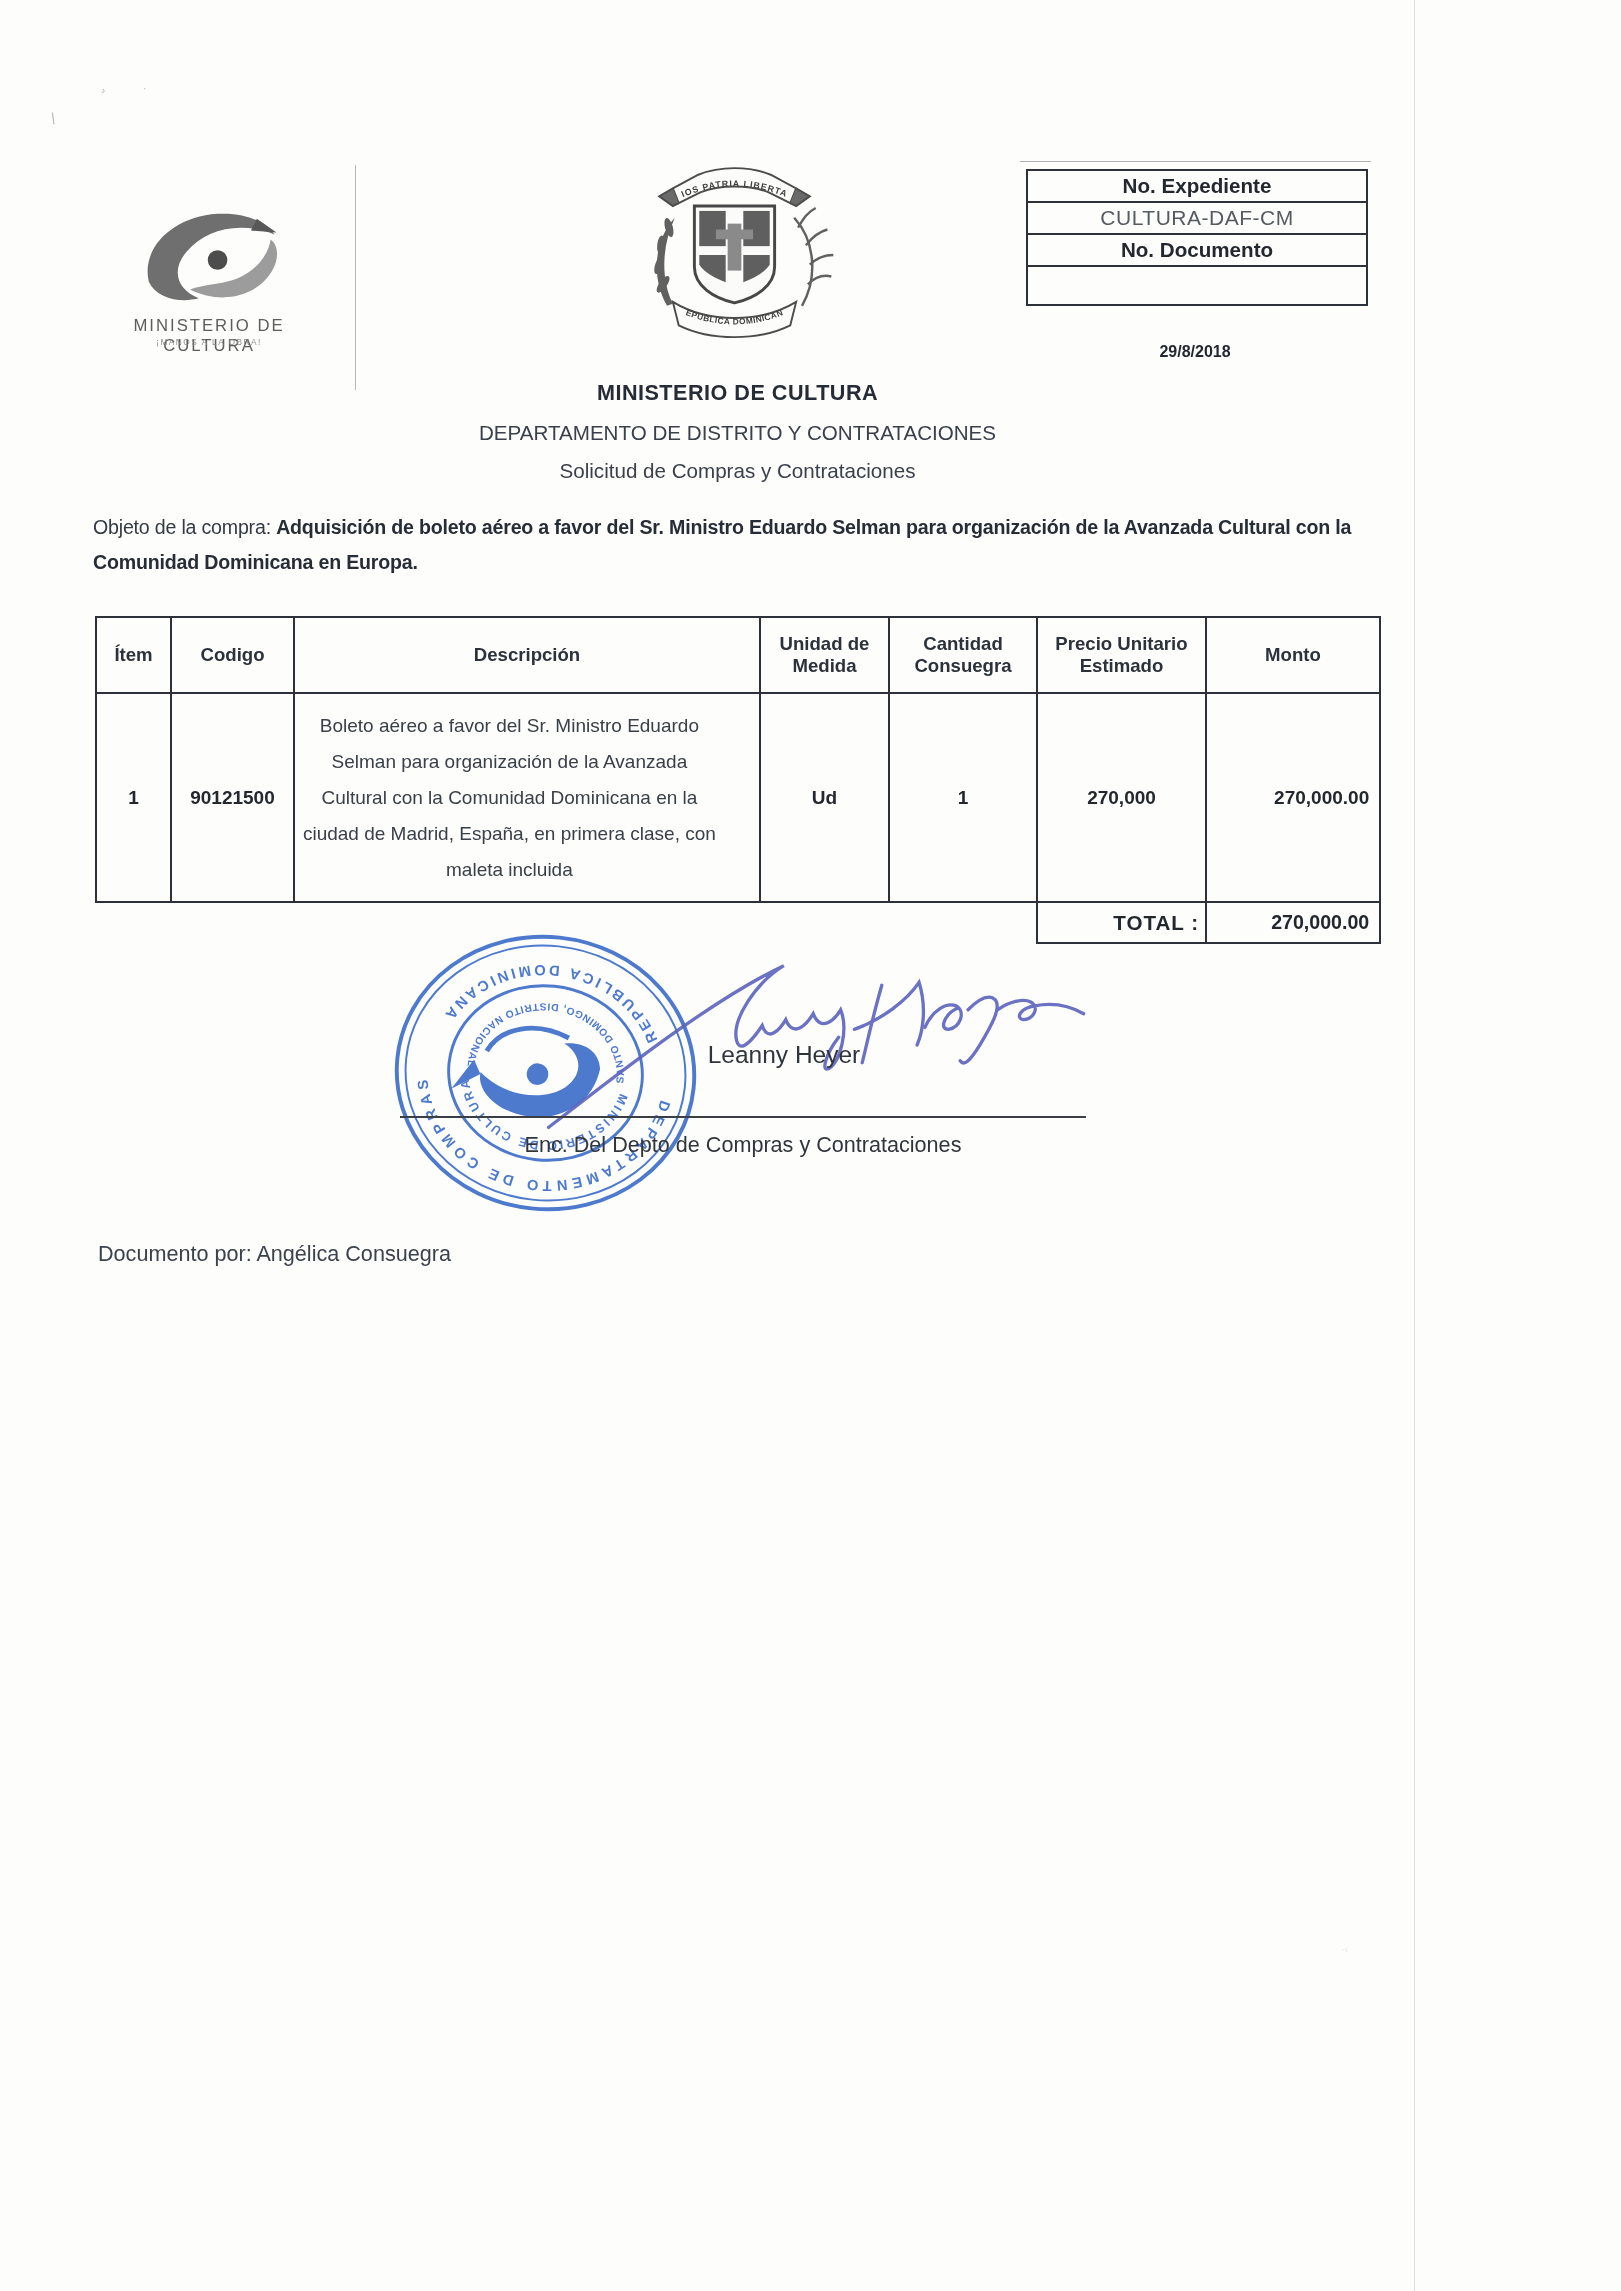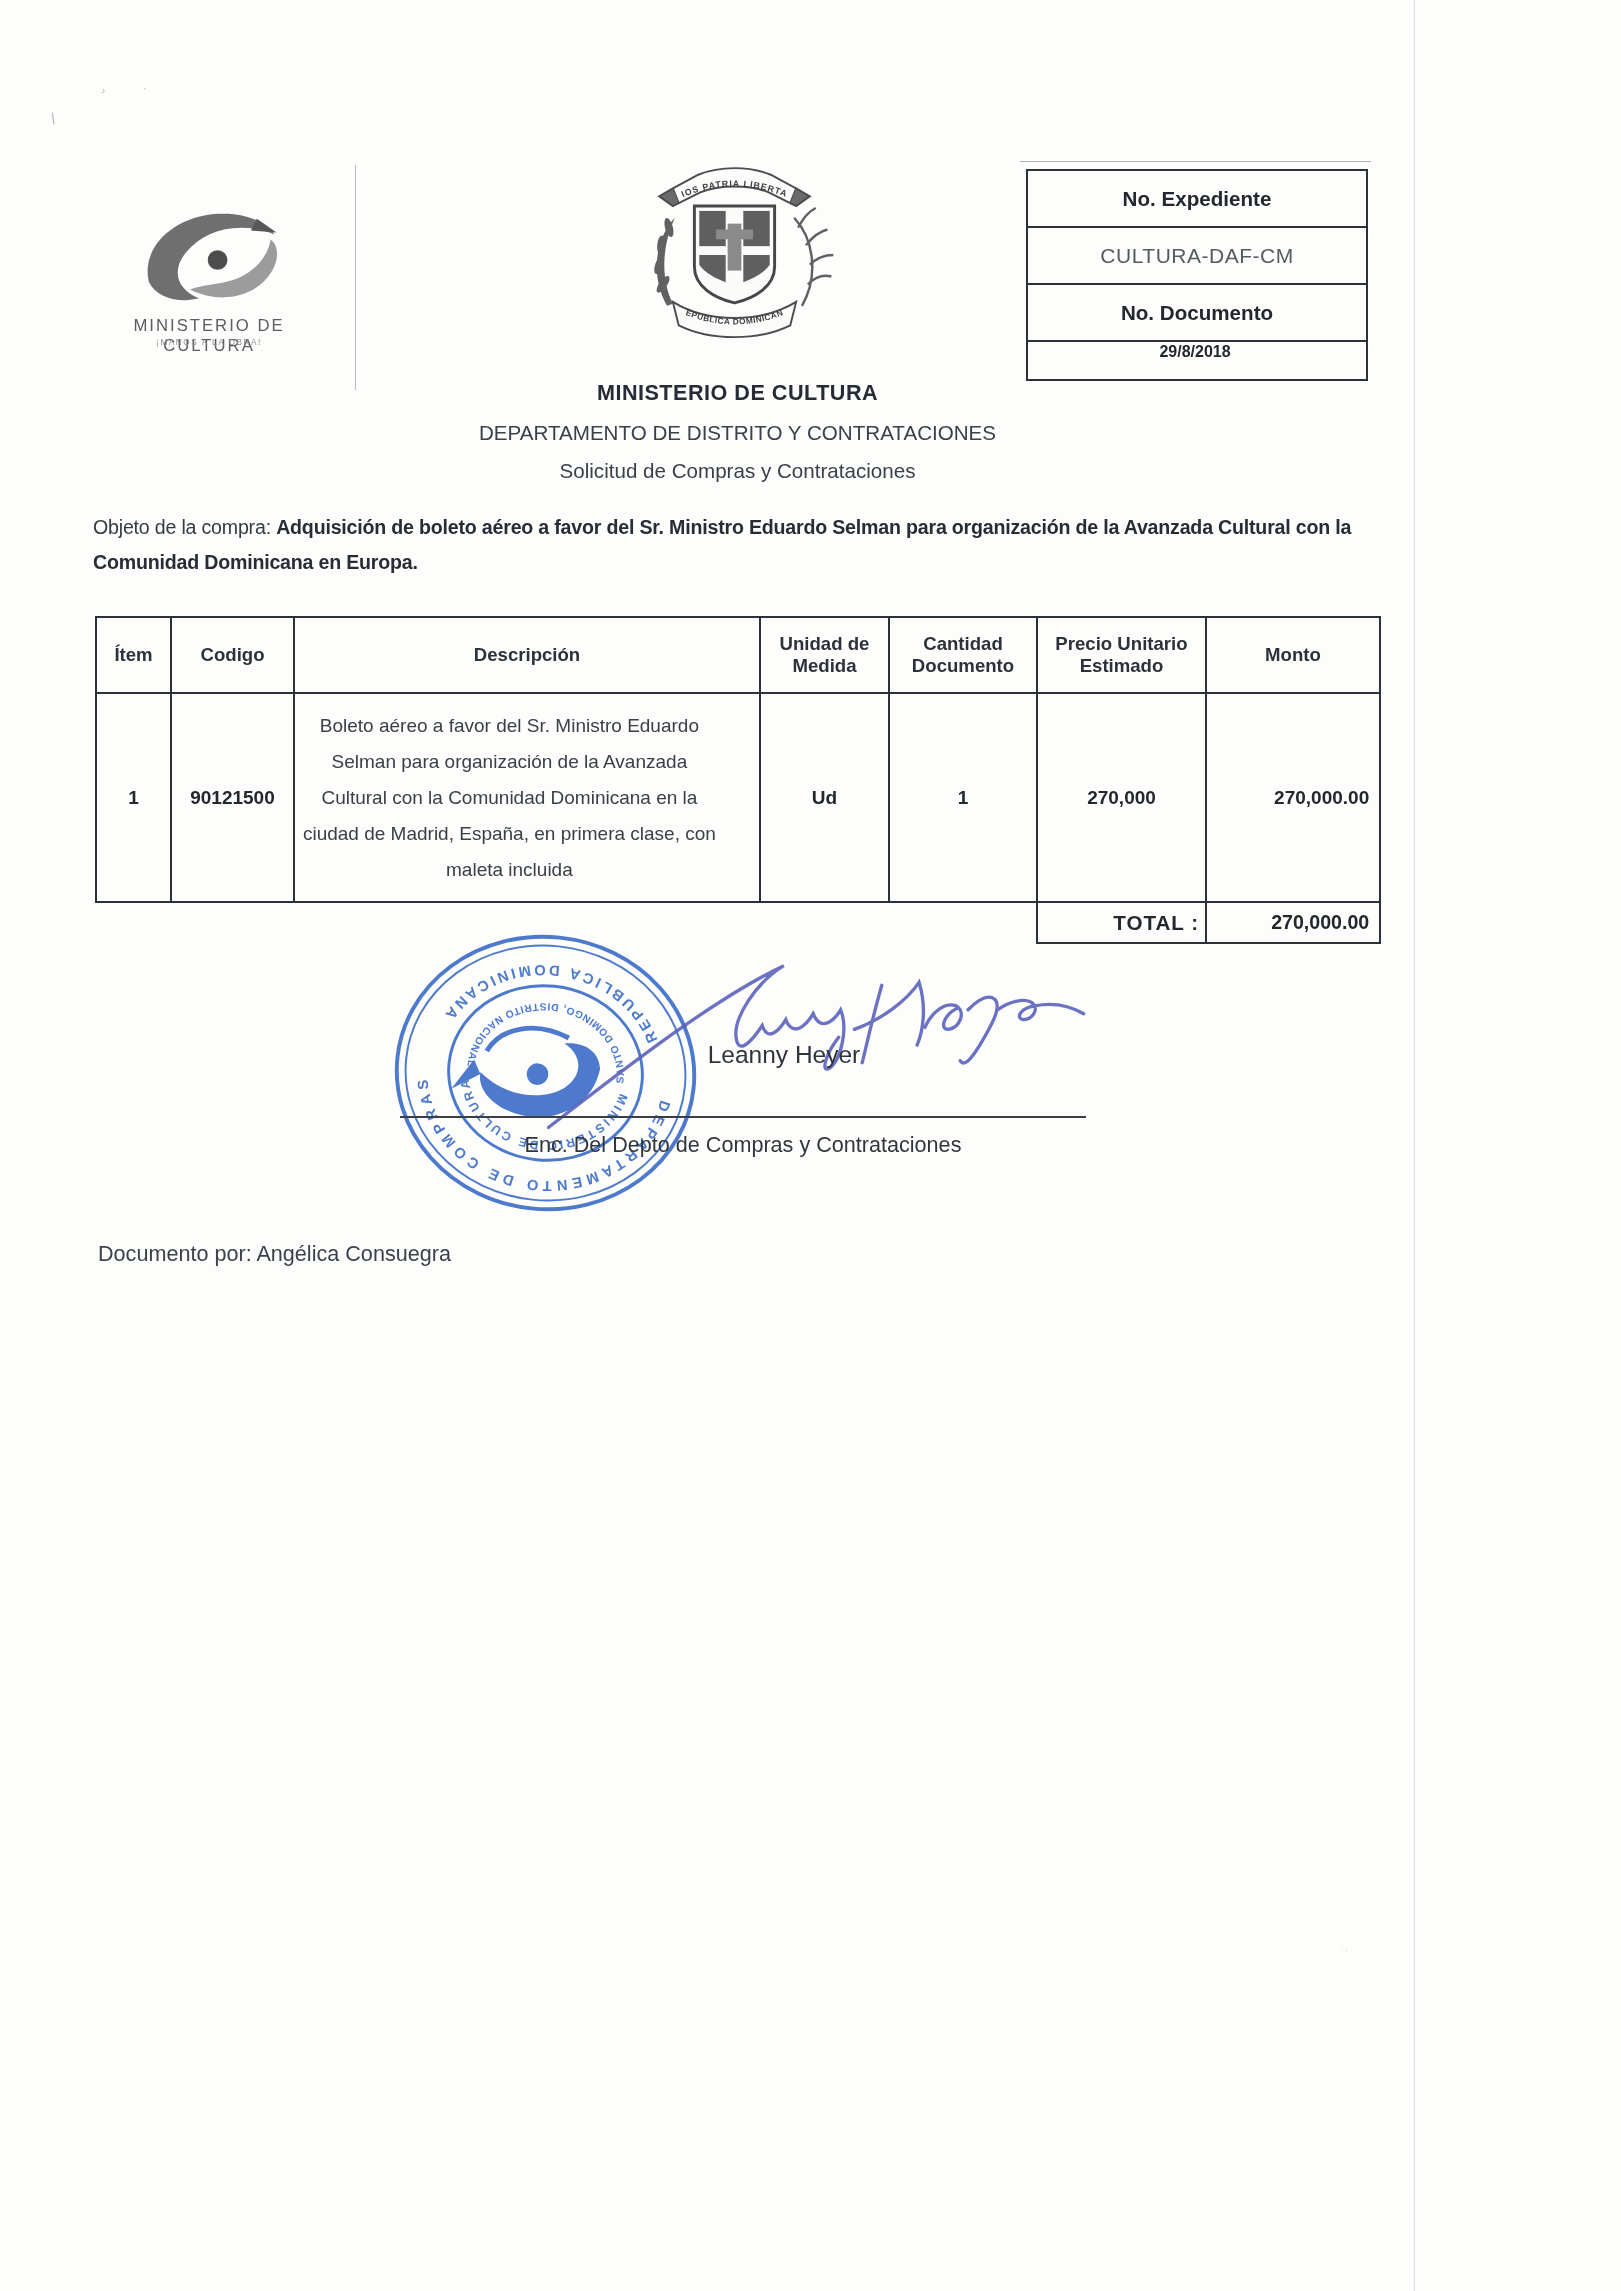--- a/index.html
+++ b/index.html
@@ -16,21 +16,21 @@
   
   .mc-logo-text{left:116px;top:316px;width:186px;text-align:center;color:#5d5d5d;
     font-size:16.7px;letter-spacing:2px;}
   .mc-logo-tag{left:116px;top:337px;width:186px;text-align:center;color:#8a8a8a;
     font-size:8.3px;letter-spacing:1.5px;}
   .vdivider{left:355px;top:165px;width:1px;height:225px;background:#b9b9b9;}
 
   
   .exp-ghost{left:1020px;top:161px;width:351px;height:1px;background:rgba(80,85,95,.45);}
   .exp-box{left:1026px;top:169px;width:338px;border:2px solid #2c313a;}
-  .exp-row{border-top:2px solid #2c313a;height:55px;display:flex;align-items:center;justify-content:center;}
+  .exp-row{border-top:2px solid #2c313a;height:30px;display:flex;align-items:center;justify-content:center;}
   .exp-row:first-child{border-top:none;}
   .exp-label{font-weight:bold;font-size:20.6px;color:#23282f;}
   .exp-value{font-size:21px;color:#565b62;letter-spacing:0.5px;text-align:center;}
   .exp-empty{height:37px;}
   .doc-date{left:1026px;top:343px;width:338px;text-align:center;font-weight:bold;font-size:16px;color:#23282f;}
 
   
   .title1{left:95px;top:380px;width:1285px;text-align:center;font-weight:bold;font-size:21.6px;color:#262c35;letter-spacing:0.5px;}
   .title2{left:95px;top:421px;width:1285px;text-align:center;font-size:20.6px;color:#3a414b;}
   .title3{left:95px;top:459px;width:1285px;text-align:center;font-size:20.6px;color:#3a414b;}
@@ -160,21 +160,21 @@
         <col style="width:148px">
         <col style="width:169px">
         <col style="width:174px">
     </colgroup>
     <thead>
       <tr>
         <th>Ítem</th>
         <th>Codigo</th>
         <th>Descripción</th>
         <th>Unidad de Medida</th>
-        <th>Cantidad Documento</th>
+        <th>Cantidad Consuegra</th>
         <th>Precio Unitario Estimado</th>
         <th>Monto</th>
       </tr>
     </thead>
     <tbody>
       <tr class="row-main">
         <td class="c">1</td>
         <td class="c">90121500</td>
         <td class="desc">Boleto aéreo a favor del Sr. Ministro Eduardo Selman para organización de la Avanzada Cultural con la Comunidad Dominicana en la ciudad de Madrid, España, en primera clase, con maleta incluida</td>
         <td class="c">Ud</td>

